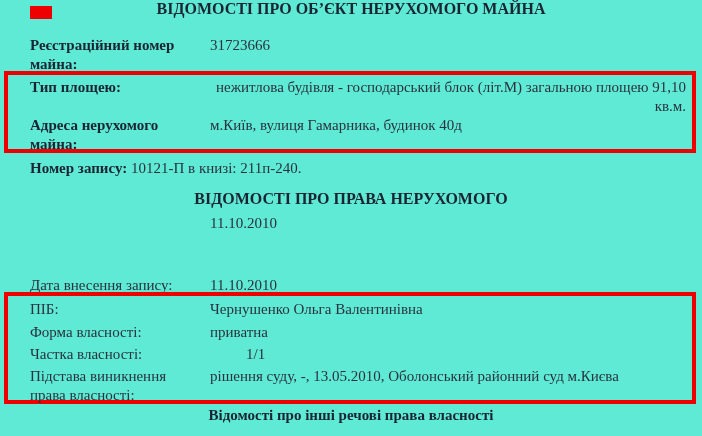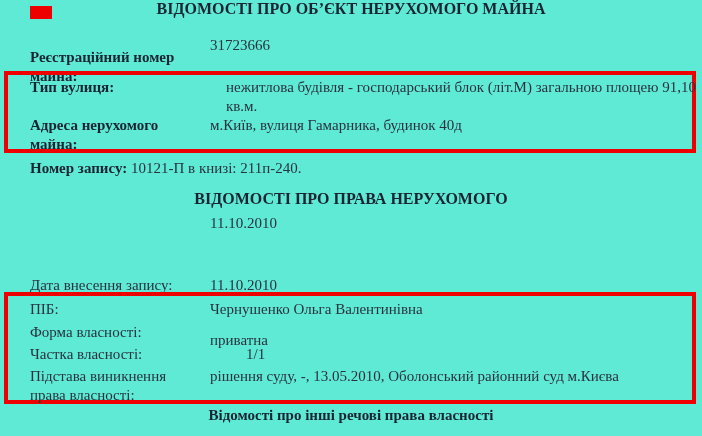--- a/index.html
+++ b/index.html
@@ -32,27 +32,27 @@
 </style>
 </head>
 <body>
 
 <div class="canvas">
 
   <div class="abs corner-mark" style="background: rgb(238, 0, 0);"></div>
 
   <div class="abs doc-title">ВІДОМОСТІ ПРО ОБ’ЄКТ НЕРУХОМОГО МАЙНА</div>
 
-  <div class="abs label bold" style="left:30px;top:48px;width:168px;font-family:Liberation Serif, serif;">Реєстраційний номер майна:</div>
+  <div class="abs label bold" style="left:30px;top:36px;width:168px;font-family:Liberation Serif, serif;">Реєстраційний номер майна:</div>
   <div class="abs value" style="left:210px;top:36px;width:480px;">31723666</div>
 
   <div class="abs hl-box" style="left: 4px; top: 71px; width: 692px; height: 82px; border-color: rgb(238, 0, 0);"></div>
 
-  <div class="abs label bold" style="left:30px;top:78px;width:168px;">Тип вулиця:</div>
-  <div class="abs value" style="left:226px;top:78px;width:476px;">нежитлова будівля - господарський блок (літ.М) загальною площею 91,10 кв.м.</div>
+  <div class="abs label bold" style="left:30px;top:78px;width:168px;">Тип площею:</div>
+  <div class="abs value" style="left:210px;top:78px;width:476px;text-align:right;">нежитлова будівля - господарський блок (літ.М) загальною площею 91,10 кв.м.</div>
 
   <div class="abs label bold" style="left:30px;top:116px;width:168px;">Адреса нерухомого майна:</div>
   <div class="abs value" style="left:210px;top:116px;width:476px;">м.Київ, вулиця Гамарника, будинок 40д</div>
 
   <div class="abs value" style="left:30px;top:159px;width:640px;">
     <span class="inline-label">Номер запису:</span>
     <span>10121-П в книзі: 211п-240.</span>
   </div>
 
   <div class="abs doc-title" style="top:190px;">ВІДОМОСТІ ПРО ПРАВА НЕРУХОМОГО</div>
@@ -61,21 +61,21 @@
 
   <div class="abs label" style="left:30px;top:276px;width:190px;">Дата внесення запису:</div>
   <div class="abs value" style="left:210px;top:276px;width:480px;">11.10.2010</div>
 
   <div class="abs hl-box" style="left: 4px; top: 292px; width: 692px; height: 112px; border-color: rgb(238, 0, 0);"></div>
 
   <div class="abs label" style="left:30px;top:300px;width:168px;">ПІБ:</div>
   <div class="abs label" style="left:30px;top:323px;width:168px;">Форма власності:</div>
 
   <div class="abs value" style="left:210px;top:300px;width:480px;">Чернушенко Ольга Валентинівна</div>
-  <div class="abs value" style="left:210px;top:323px;width:480px;margin-top:8px;">приватна</div>
+  <div class="abs value" style="left:210px;top:323px;width:480px;">приватна</div>
 
   <div class="abs label" style="left:30px;top:345px;width:168px;">Частка власності:</div>
   <div class="abs value" style="left:210px;top:345px;width:480px;margin-left:36px;">1/1</div>
 
   <div class="abs label" style="left:30px;top:367px;width:168px;">Підстава виникнення права власності:</div>
   <div class="abs value" style="left:210px;top:367px;width:480px;white-space:nowrap;">рішення суду, -, 13.05.2010, Оболонський районний суд м.Києва</div>
 
   <div class="abs footer-line">Відомості про інші речові права власності</div>
 
 </div>

